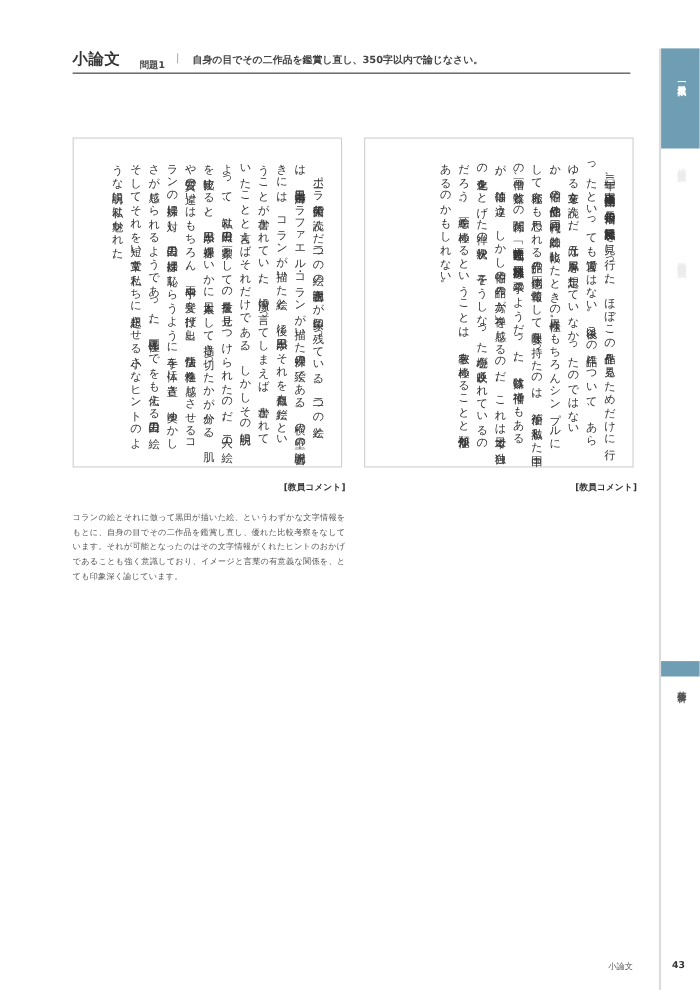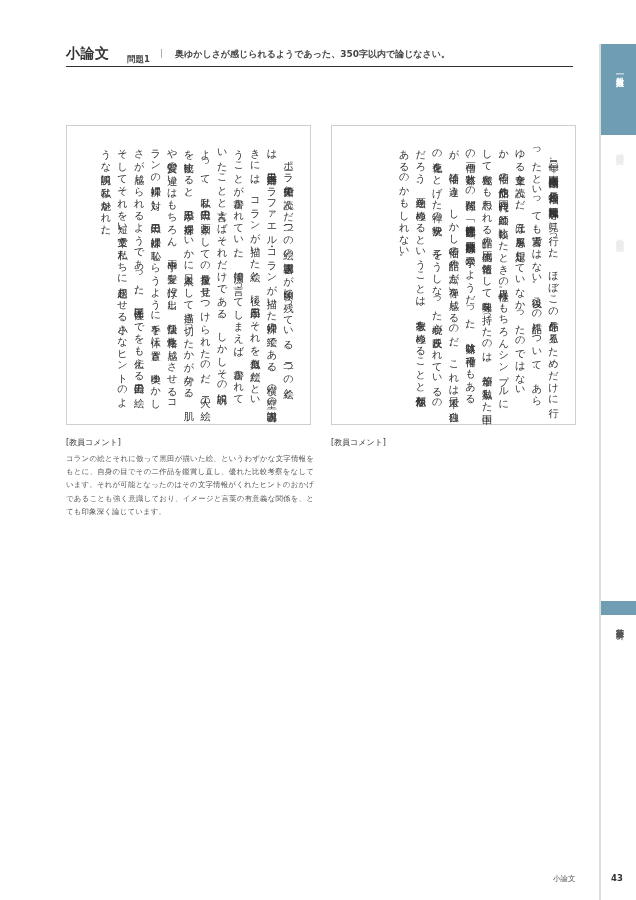--- a/index.html
+++ b/index.html
@@ -22,36 +22,36 @@
   .tab-bar{position:absolute;left:2px;top:557px;width:35px;height:14px;background:#6f9db4;}
 
   .essay{position:absolute;top:125px;height:298px;border:1px solid #cfcfcf;background:#fff;}
   .essay .body{position:absolute;top:16px;right:14px;height:268px;writing-mode:vertical-rl;
        font-family:"DejaVu Serif","Liberation Serif",serif;font-size:10.2px;line-height:16.6px;
        color:#333;letter-spacing:0.6px;white-space:pre-wrap;}
   #essay-left{left:66px;width:243px;}
   #essay-right{left:331px;width:243px;}
 
   .comment{position:absolute;top:437px;width:248px;}
-  .comment .head{font-size:8px;font-weight:normal;color:#333;margin-bottom:4px;}
+  .comment .head{font-size:8px;font-weight:bold;color:#333;margin-bottom:16px;text-align:right;}
   .comment .text{font-size:7.4px;line-height:13.2px;color:#555;letter-spacing:0.2px;text-align:justify;}
   #comment-left{left:66px;}
   #comment-right{left:331px;}
 
   .footer-label{position:absolute;left:553px;top:874px;font-size:7.5px;color:#555;}
   .page-num{position:absolute;left:611px;top:873px;font-size:8.5px;font-weight:bold;color:#333;}
 </style>
 </head>
 <body>
 
 <div class="header">
   <span class="title">小論文</span>
   <span class="qnum">問題1</span>
   <span class="sep">|</span>
-  <span class="prompt">奥ゆかしさが感じられるようであった、350字以内で論じなさい。</span>
+  <span class="prompt">自身の目でその二作品を鑑賞し直し、350字以内で論じなさい。</span>
 </div>
 
 <div class="sidebar">
   <div class="rail"></div>
   <div class="tab active" style="top:0;height:91px;padding-top:26px;box-sizing:border-box;">
     <span class="lbl">一般選抜</span>
   </div>
   <div class="tab faint" style="top:103px;height:70px;">
     <span class="lbl">総合型選抜</span>
   </div>

